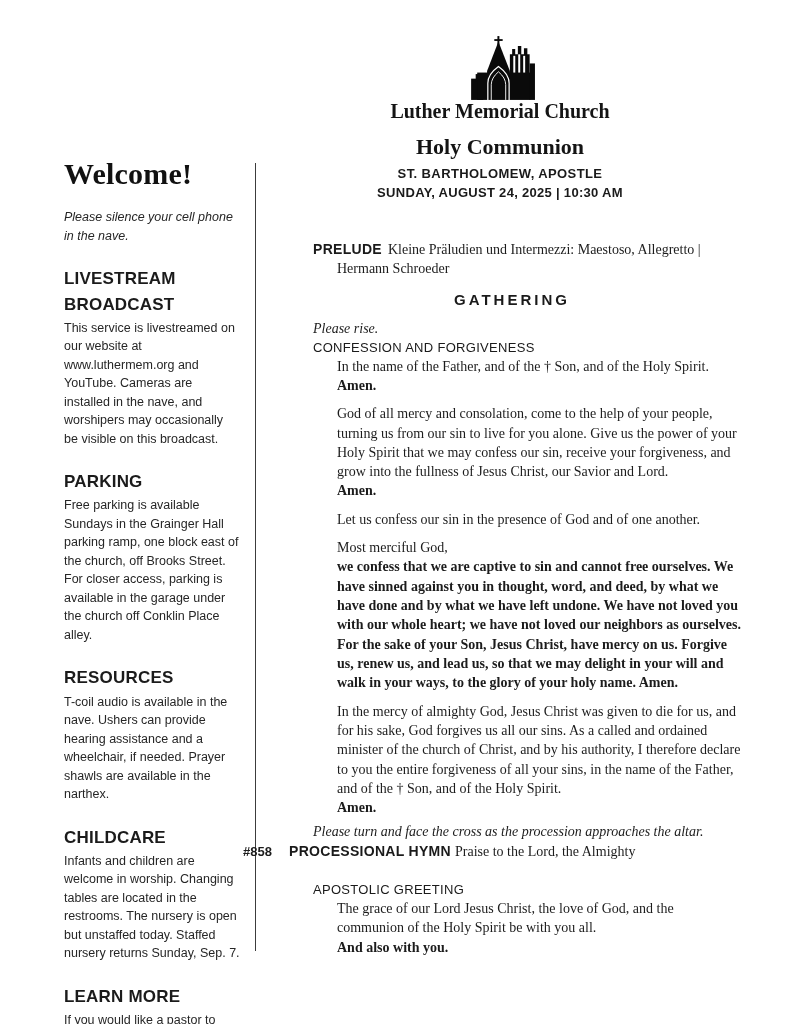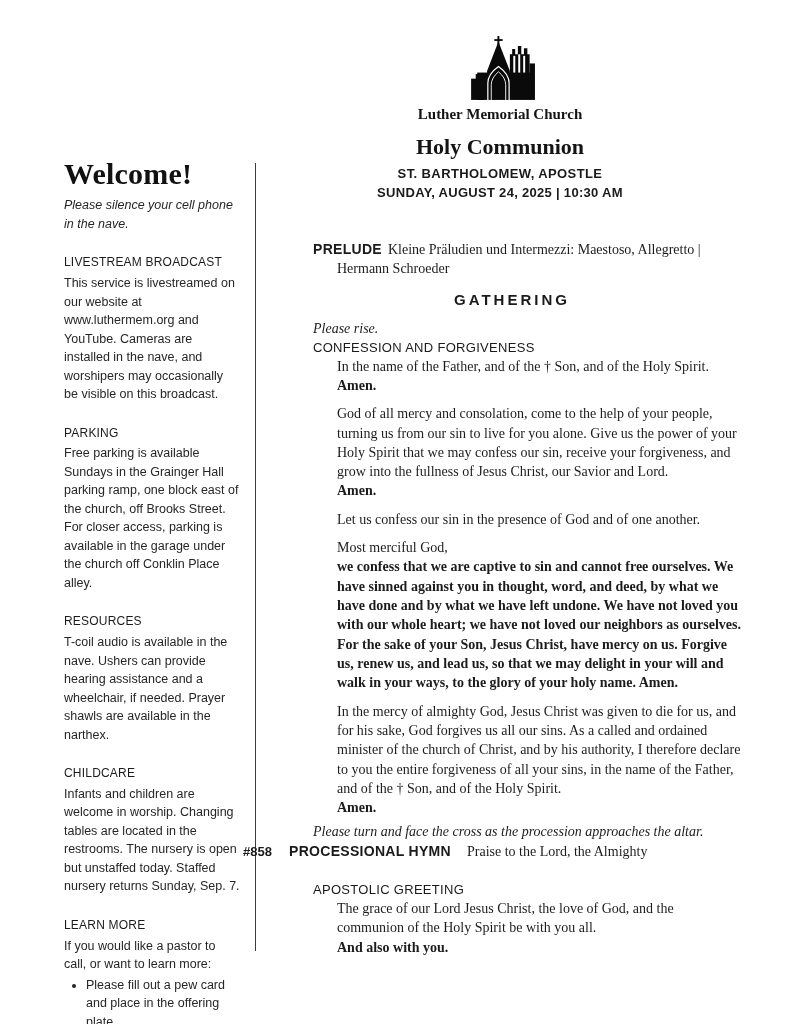--- a/index.html
+++ b/index.html
@@ -3,51 +3,51 @@
 <meta charset="utf-8">
 <style>
   * { margin:0; padding:0; box-sizing:border-box; }
   html,body { width:791px; height:1024px; background:#ffffff; overflow:hidden; }
   body { font-family:"Liberation Serif", serif; color:#1e1e1e; position:relative; }
   .page { position:relative; width:791px; height:1024px; background:#fff; }
 
   
   .header { position:absolute; left:255px; top:36px; width:490px; text-align:center; }
   .church-icon { display:block; margin:0 auto; }
-  .church-name { font-family:"Liberation Serif", serif; font-weight:700; font-size:15px; margin-top:6px; color:#141414; }
+  .church-name { font-family:"Liberation Serif", serif; font-weight:700; font-size:20px; color:#141414; }
   .service-title { font-family:"Liberation Serif", serif; font-weight:700; font-size:22px; margin-top:11px; color:#141414; }
   .feast { font-family:"Liberation Sans", sans-serif; font-weight:700; font-size:13px; letter-spacing:0.4px; margin-top:6px; color:#1a1a1a; }
   .datetime { font-family:"Liberation Sans", sans-serif; font-weight:700; font-size:13px; letter-spacing:0.3px; margin-top:4px; color:#1a1a1a; }
 
   
   .sidebar { position:absolute; left:64px; top:152px; width:176px; font-family:"Liberation Sans", sans-serif; font-size:12.5px; line-height:1.48; color:#262626; }
   .welcome { font-family:"Liberation Serif", serif; font-weight:700; font-size:30px; color:#111; letter-spacing:0.2px; }
-  .silence-note { font-style:italic; }
+  .silence-note { font-style:italic; margin-top:12px; }
   .sb-section { margin-top:21px; }
-  .sb-heading { font-weight:400; font-size:12px; letter-spacing:0.2px; color:#1b1b1b; margin-bottom:2px; }
+  .sb-heading { font-weight:700; font-size:17px; letter-spacing:0.2px; color:#1b1b1b; margin-bottom:2px; }
   .sb-bullets { margin-top:2px; padding-left:22px; }
   .sb-bullets li { margin-bottom:2px; }
   .divider { position:absolute; left:255px; top:163px; width:1px; height:788px; background:#3c3c3c; }
 
   
   .main { position:absolute; left:313px; top:240px; width:428px; font-size:14px; line-height:1.38; color:#1c1c1c; }
   .label-sans { font-family:"Liberation Sans", sans-serif; font-weight:700; font-size:14px; letter-spacing:0.3px; color:#1a1a1a; }
   .prelude { padding-left:24px; text-indent:-24px; }
   .prelude .title { margin-left:6px; }
   .section-title { font-family:"Liberation Sans", sans-serif; font-weight:700; font-size:15px; letter-spacing:3px; text-align:center; margin:11px 30px 9px 0; color:#1a1a1a; }
   .rubric { font-style:italic; }
   .rubric.gap { margin-top:5px; }
   .lit-heading { font-family:"Liberation Sans", sans-serif; font-weight:400; font-size:13px; letter-spacing:0.3px; color:#1a1a1a; }
   .vers { padding-left:24px; }
   .resp { padding-left:24px; font-weight:700; }
   .pgap { margin-top:9px; }
   .bgap { margin-top:20px; }
   .hymn { position:relative; text-indent:-24px; }
   .hymn-num { position:absolute; left:-46px; top:1px; font-family:"Liberation Sans", sans-serif; font-weight:700; font-size:13px; }
-  .hymn .title { margin-left:16px; }
+  .hymn .title { margin-left:4px; }
 </style>
 </head>
 <body>
 
 <div class="page">
 
   <div class="header">
     <svg class="church-icon" width="76" height="64" viewBox="0 0 100 84">
       <g fill="#0a0a0a">
         <rect x="46.6" y="0" width="2.6" height="12"></rect>

